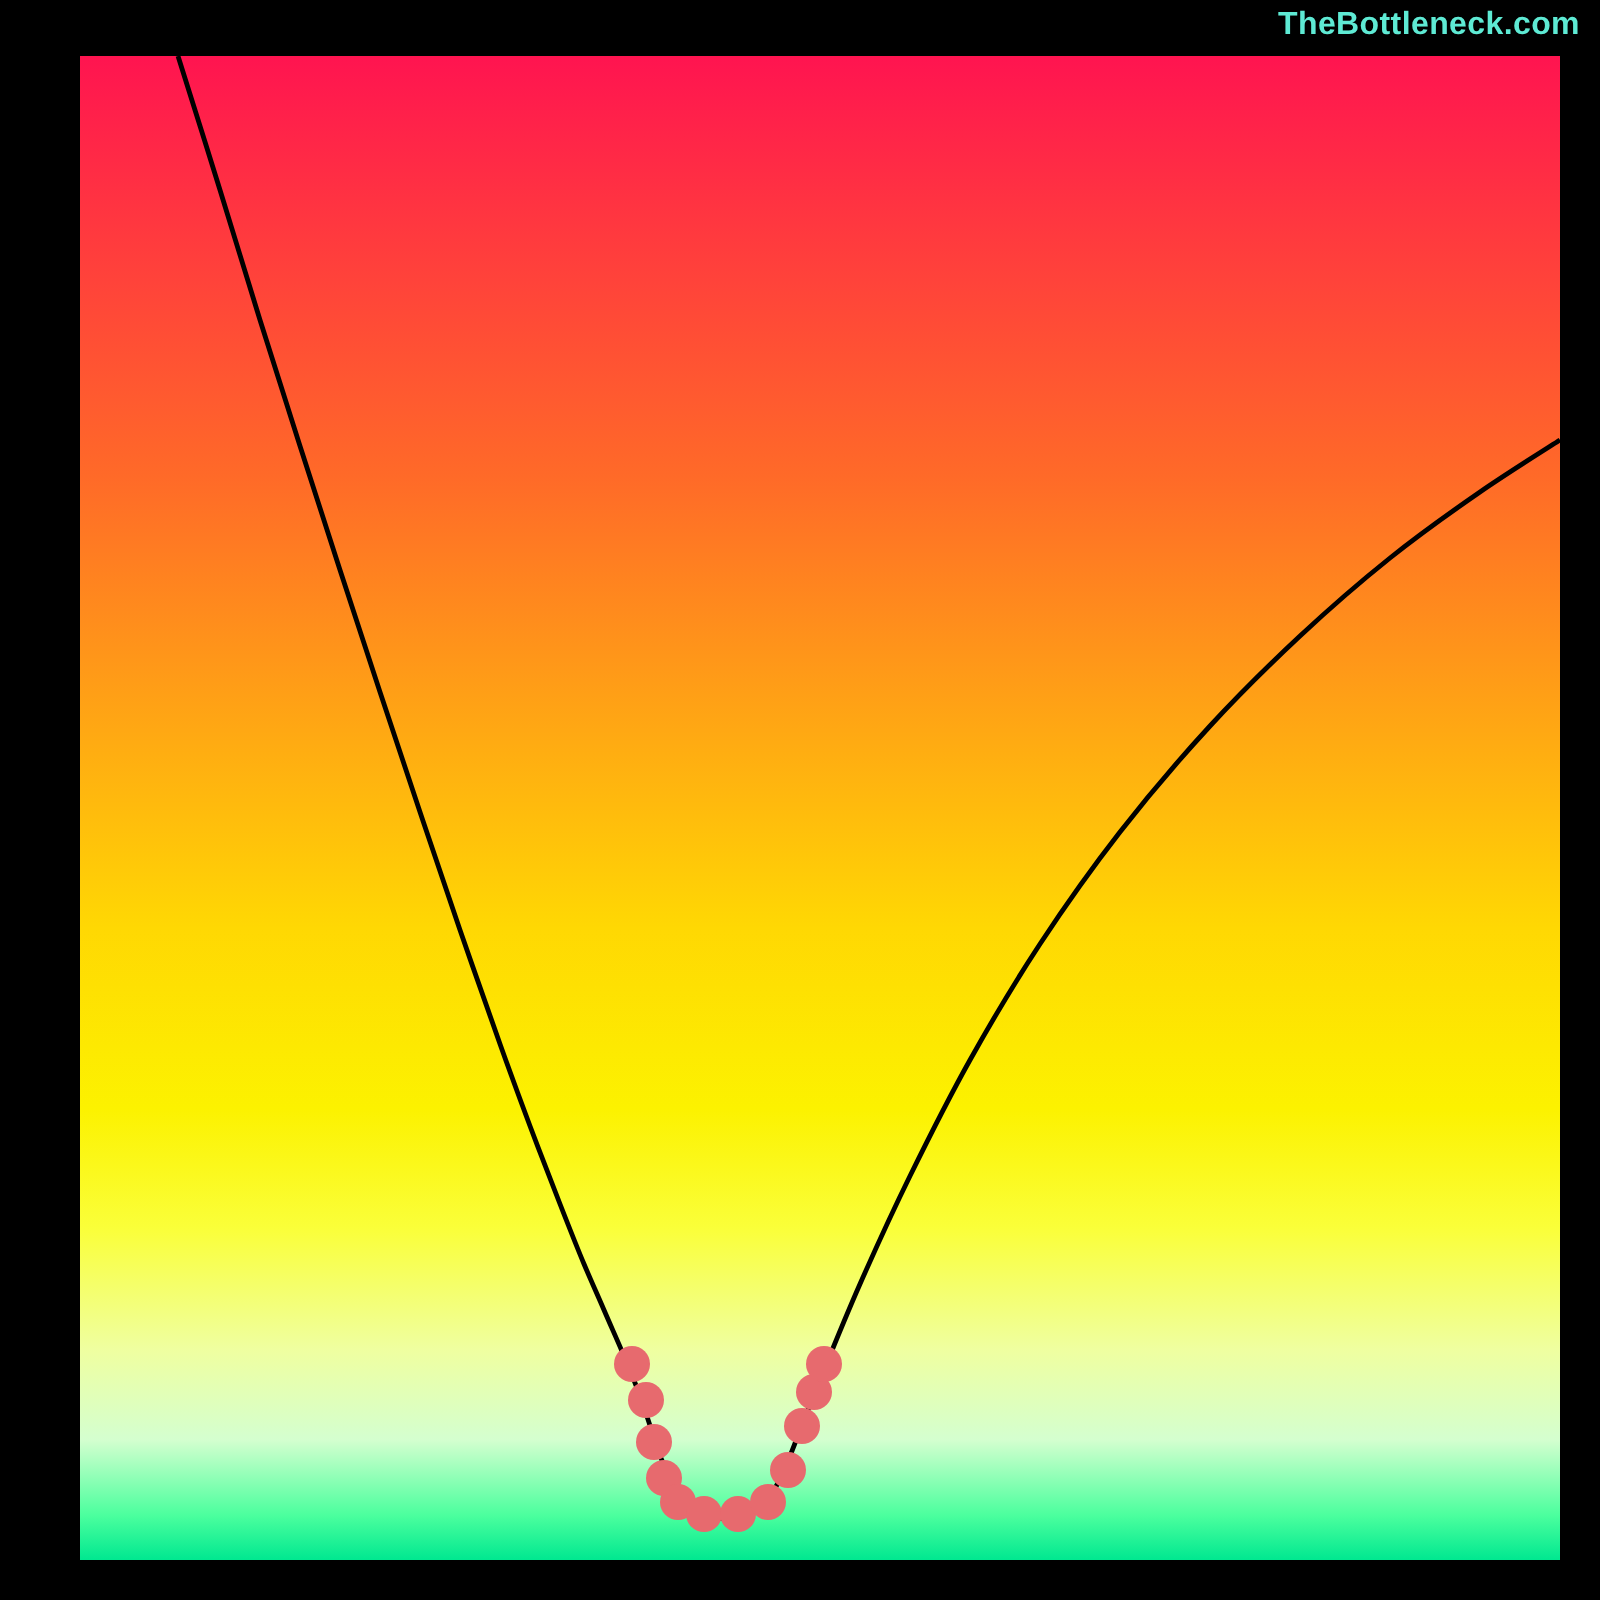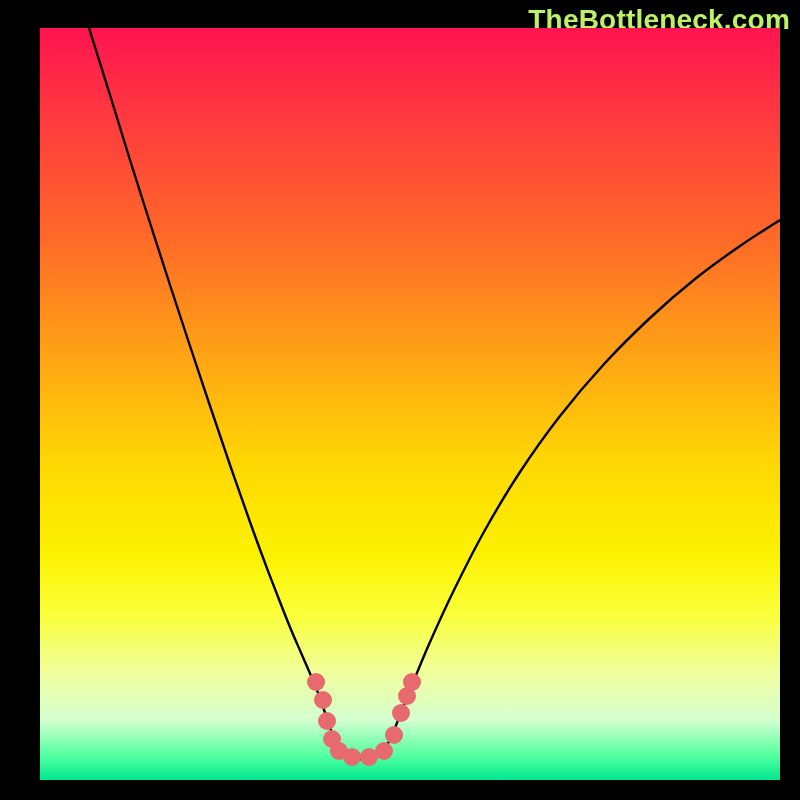--- a/index.html
+++ b/index.html
@@ -27,23 +27,23 @@
       #efffa0 86%,
       #d4ffcf 92%,
       #4cff9e 97%,
       #00e890 100%);
   }
   .watermark {
     position: absolute;
     top: 4px;
     right: 10px;
     font-family: Arial, Helvetica, sans-serif;
-    font-size: 28px;
+    font-size: 16px;
     font-weight: 600;
-    color: #bef264;
+    color: #5eead4;
     letter-spacing: 0.2px;
   }
   svg.curve {
     position: absolute;
     left: 0;
     top: 0;
     width: 740px;
     height: 752px;
   }
   .dot {

